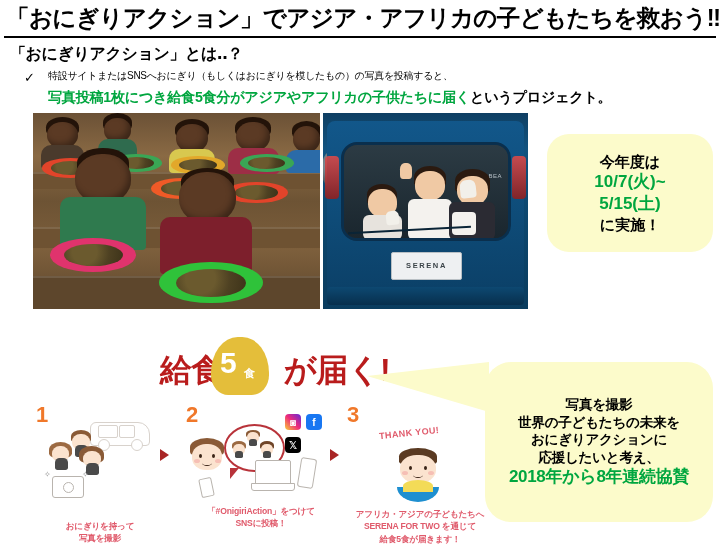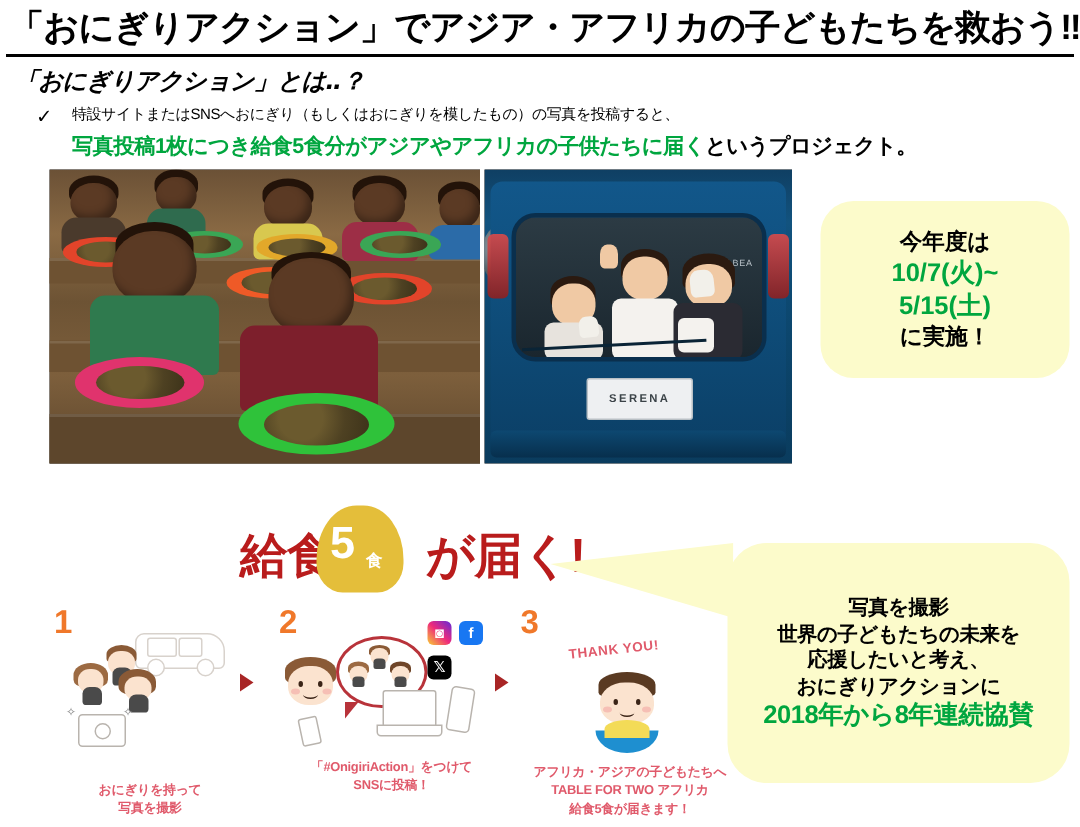--- a/index.html
+++ b/index.html
@@ -14,21 +14,21 @@
   .title{
     position:absolute;left:6px;top:2px;width:712px;
     font-size:23.5px;font-weight:bold;color:#000;
     letter-spacing:-0.6px;white-space:nowrap;
   }
   .rule{
     position:absolute;left:4px;top:36px;width:712px;height:2px;background:#000;
   }
   .subtitle{
     position:absolute;left:10px;top:44px;
-    font-size:16px;font-weight:bold;color:#000;letter-spacing:-0.4px;font-style:italic;
+    font-size:16px;font-weight:bold;color:#000;letter-spacing:-0.4px;
   }
   .bullet-row{
     position:absolute;left:24px;top:69px;width:690px;
   }
   .check{
     position:absolute;left:0px;top:1px;font-size:13px;color:#000;
   }
   .bullet-l1{
     position:absolute;left:24px;top:0px;
     font-size:10px;color:#000;white-space:nowrap;letter-spacing:-0.3px;
@@ -318,22 +318,22 @@
       <span class="num">5</span>
       <span class="unit">食</span>
     </div>
     <div class="banner-txt" id="banner-post">が届く!</div>
   </div>
 
   <div class="callout-tail"></div>
   <div class="callout" id="callout-sponsor">
     <div class="ln">写真を撮影</div>
     <div class="ln">世界の子どもたちの未来を</div>
+    <div class="ln">おにぎりアクションに</div>
     <div class="ln">応援したいと考え、</div>
-    <div class="ln">おにぎりアクションに</div>
     <div class="ln green">2018年から8年連続協賛</div>
   </div>
 
   <div class="step" id="step-1" style="left:30px;top:400px;width:140px;height:140px;">
     <div class="step-num" style="left:6px;top:4px;">1</div>
 
     <div class="car-outline" style="left:60px;top:22px;width:58px;height:22px;"></div>
     <div class="car-win" style="left:68px;top:25px;width:18px;height:11px;"></div>
     <div class="car-win" style="left:89px;top:25px;width:14px;height:11px;"></div>
     <div class="car-wheel" style="left:68px;top:39px;"></div>
@@ -427,17 +427,17 @@
       <div class="eye" style="left:27px;top:18px;"></div>
       <div class="cheek" style="left:5px;top:23px;"></div>
       <div class="cheek" style="left:31px;top:23px;"></div>
       <div class="mouth" style="left:16px;top:24px;"></div>
     </div>
     <div class="bowl" style="left:52px;top:87px;">
       <div class="rice"></div>
     </div>
 
     <div class="step-caption" style="left:-16px;top:108px;width:182px;">アフリカ・アジアの子どもたちへ
-TABLE FOR TWO アフリカ
+SERENA FOR TWO を通じて
 給食5食が届きます！</div>
   </div>
 
 </div>
 
 </body></html>

